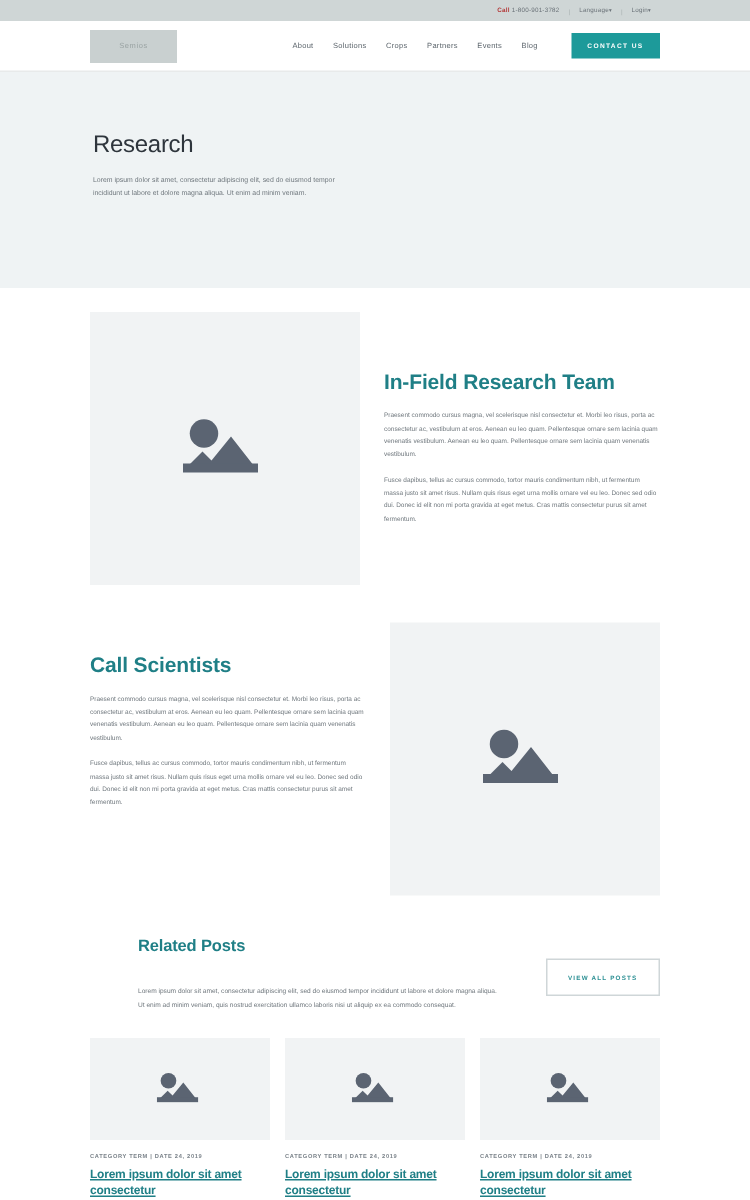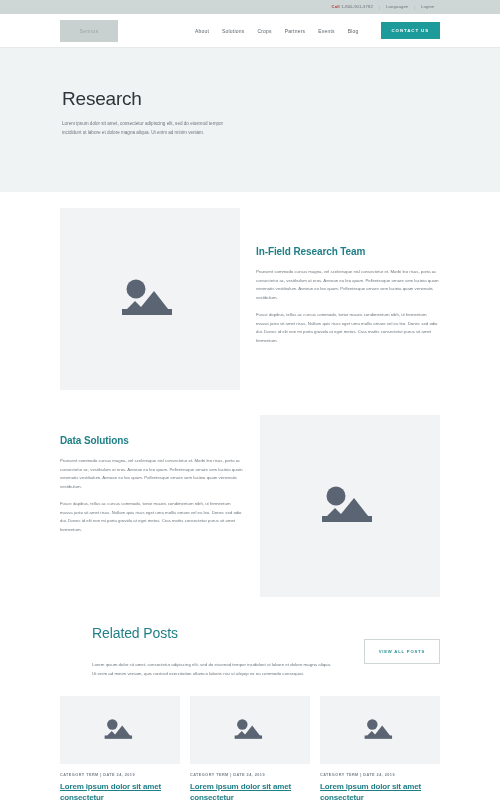--- a/index.html
+++ b/index.html
@@ -80,21 +80,21 @@
     border: none;
   }
 
   
   .hero {
     background: #eff3f4;
     height: 144px;
     padding: 40px 60px 0 62px;
   }
   .hero-title {
-    font-size: 19px;
+    font-size: 16px;
     font-weight: normal;
     color: #2e353c;
     letter-spacing: -0.2px;
     margin-bottom: 10px;
   }
   .hero-text {
     font-size: 4.6px;
     line-height: 1.95;
     color: #6f777d;
     max-width: 170px;
@@ -116,44 +116,44 @@
   .feature {
     display: flex;
     gap: 16px;
     align-items: flex-start;
   }
   .feature .media { width: 180px; height: 182px; flex: none; }
   .feature .copy { flex: 1; padding-top: 38px; }
   .feature.reverse .copy { padding-top: 20px; }
 
   .feat-title {
-    font-size: 10px;
+    font-size: 14px;
     color: #1f7f86;
     font-weight: bold;
     letter-spacing: -0.1px;
     margin-bottom: 11px;
   }
   .feat-p {
     font-size: 4.3px;
     line-height: 1.98;
     color: #6f777d;
   }
   .feat-p + .feat-p { margin-top: 9px; }
 
   
   .related-head {
     display: flex;
     align-items: flex-start;
     gap: 14px;
   }
   .related-head .txt { flex: 1; }
   .related-title {
-    font-size: 14px;
+    font-size: 11px;
     color: #1f7f86;
-    font-weight: normal;
+    font-weight: bold;
     margin-bottom: 20px;
     letter-spacing: -0.1px;
   }
   .related-desc {
     font-size: 4.4px;
     line-height: 1.95;
     color: #6f777d;
     max-width: 240px;
   }
   .btn-outline {
@@ -247,21 +247,21 @@
         <h2 class="feat-title">In-Field Research Team</h2>
         <p class="feat-p">Praesent commodo cursus magna, vel scelerisque nisl consectetur et. Morbi leo risus, porta ac consectetur ac, vestibulum at eros. Aenean eu leo quam. Pellentesque ornare sem lacinia quam venenatis vestibulum. Aenean eu leo quam. Pellentesque ornare sem lacinia quam venenatis vestibulum.</p>
         <p class="feat-p">Fusce dapibus, tellus ac cursus commodo, tortor mauris condimentum nibh, ut fermentum massa justo sit amet risus. Nullam quis risus eget urna mollis ornare vel eu leo. Donec sed odio dui. Donec id elit non mi porta gravida at eget metus. Cras mattis consectetur purus sit amet fermentum.</p>
       </div>
     </div>
   </section>
 
   <section class="wrap" style="padding-top:25px;">
     <div class="feature reverse">
       <div class="copy">
-        <h2 class="feat-title">Data Solutions</h2>
+        <h2 class="feat-title">Call Scientists</h2>
         <p class="feat-p">Praesent commodo cursus magna, vel scelerisque nisl consectetur et. Morbi leo risus, porta ac consectetur ac, vestibulum at eros. Aenean eu leo quam. Pellentesque ornare sem lacinia quam venenatis vestibulum. Aenean eu leo quam. Pellentesque ornare sem lacinia quam venenatis vestibulum.</p>
         <p class="feat-p">Fusce dapibus, tellus ac cursus commodo, tortor mauris condimentum nibh, ut fermentum massa justo sit amet risus. Nullam quis risus eget urna mollis ornare vel eu leo. Donec sed odio dui. Donec id elit non mi porta gravida at eget metus. Cras mattis consectetur purus sit amet fermentum.</p>
       </div>
       <div class="media">
         <svg class="ph-icon" width="62" height="46" viewBox="0 0 62 46">
           <circle cx="17" cy="13" r="9.5" fill="#5b6472"></circle>
           <path d="M3 38 L16 25 L22 31 L35 15 L53 38 Z" fill="#5b6472"></path>
           <rect x="3" y="33" width="50" height="6" fill="#5b6472"></rect>
         </svg>
       </div>

